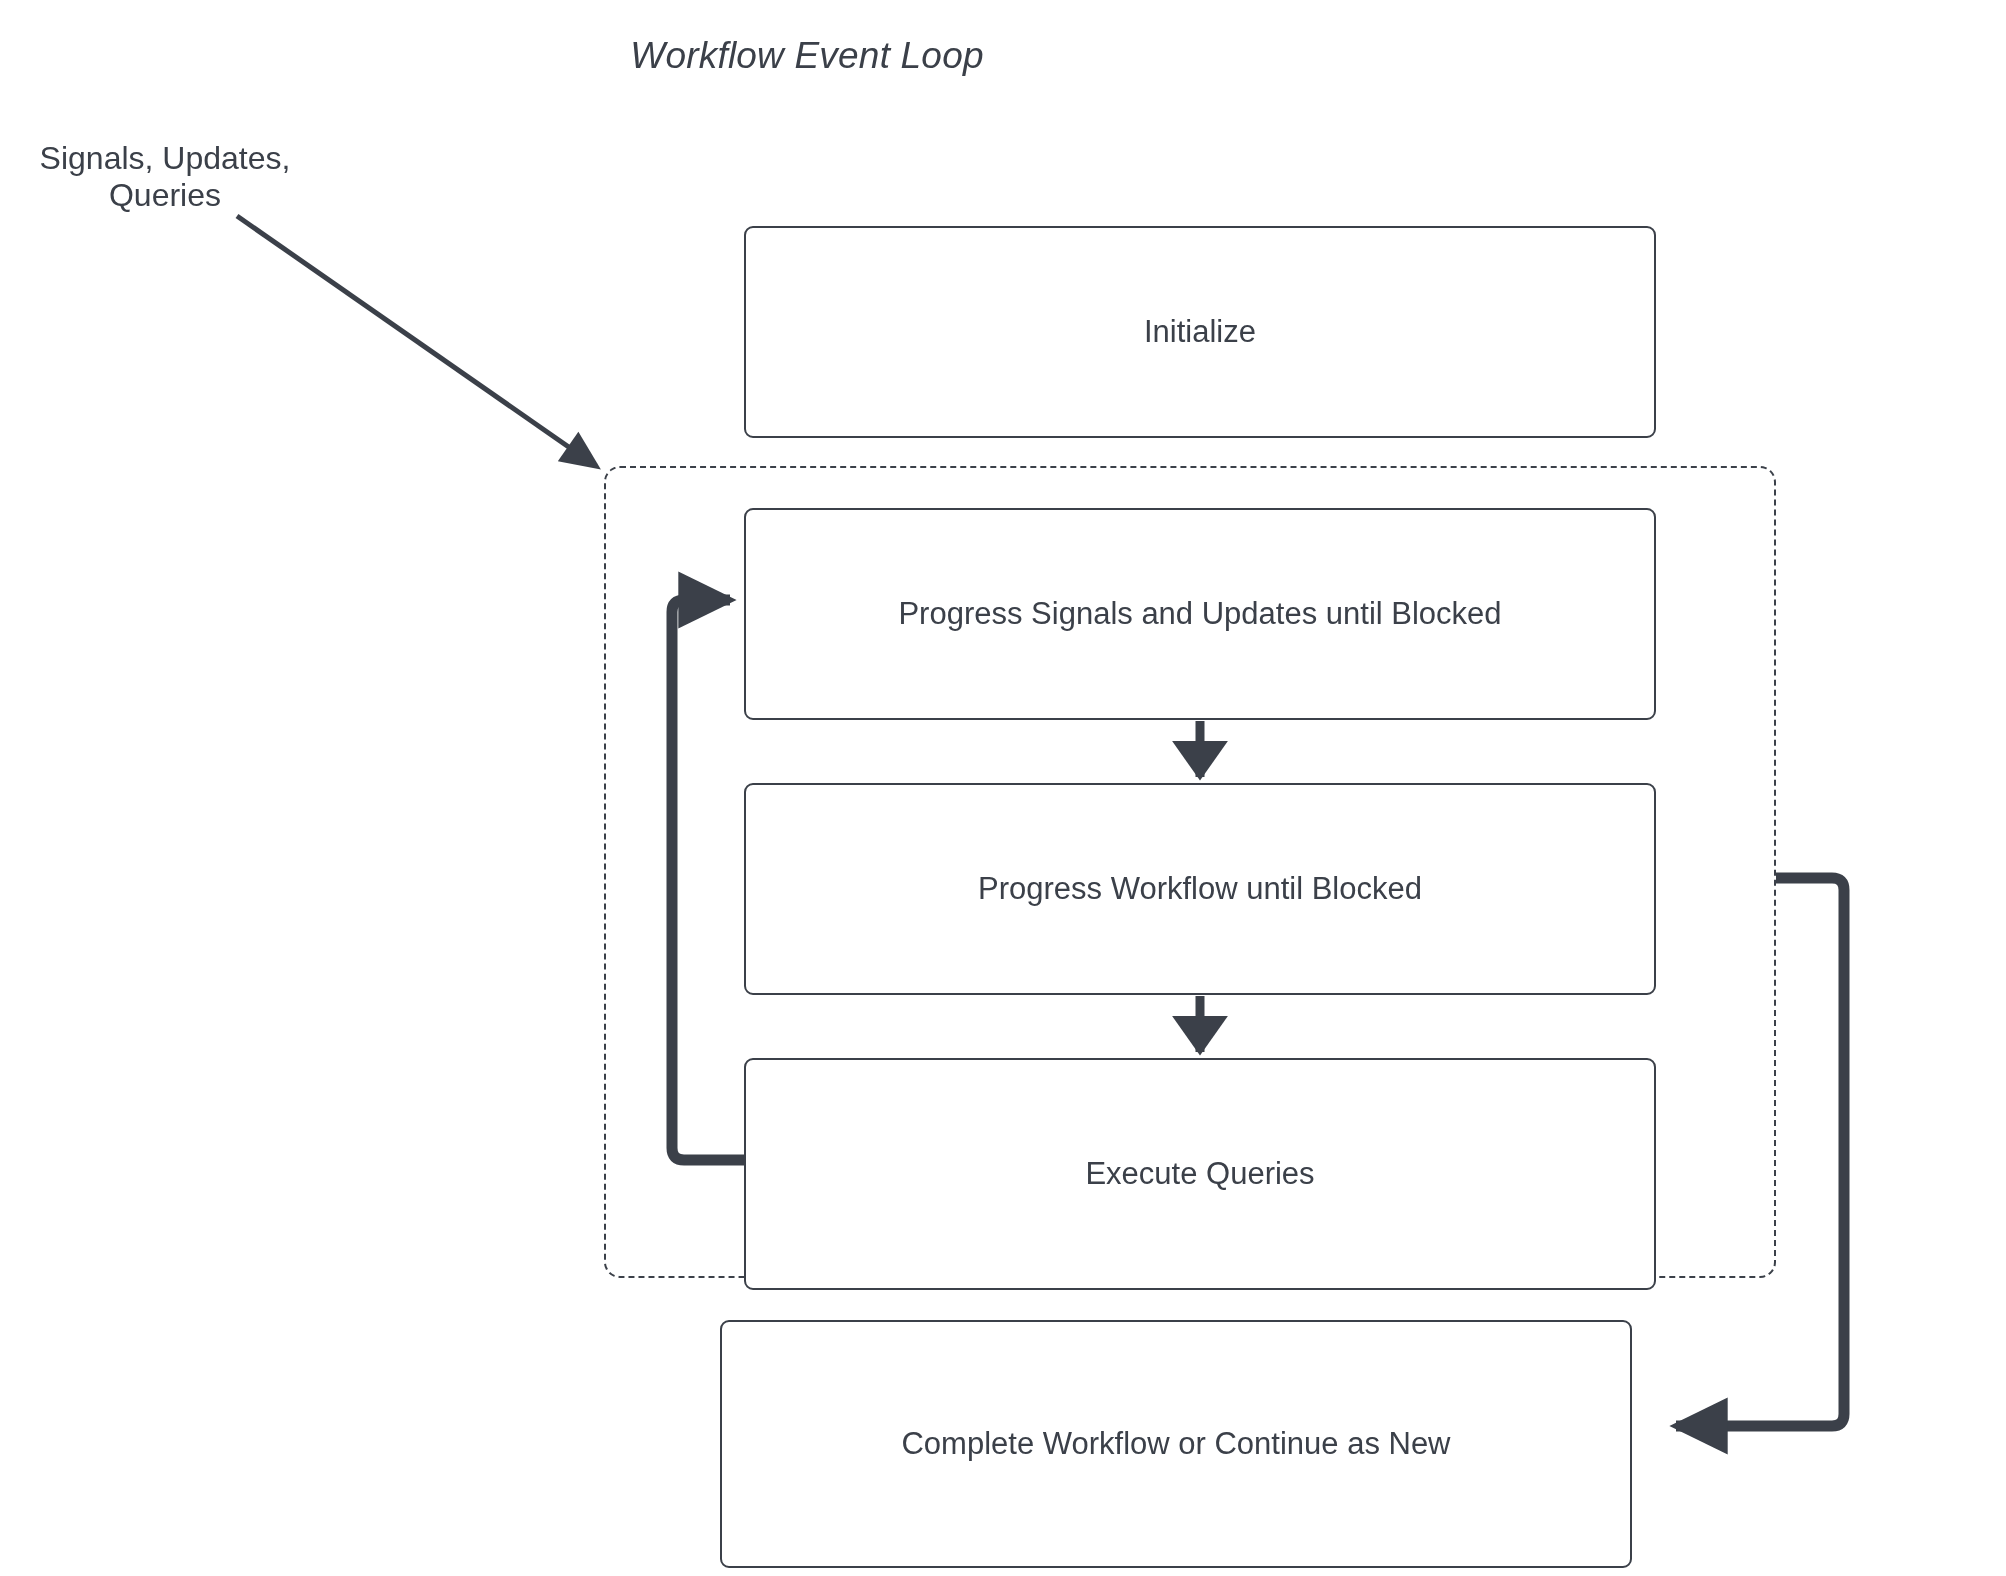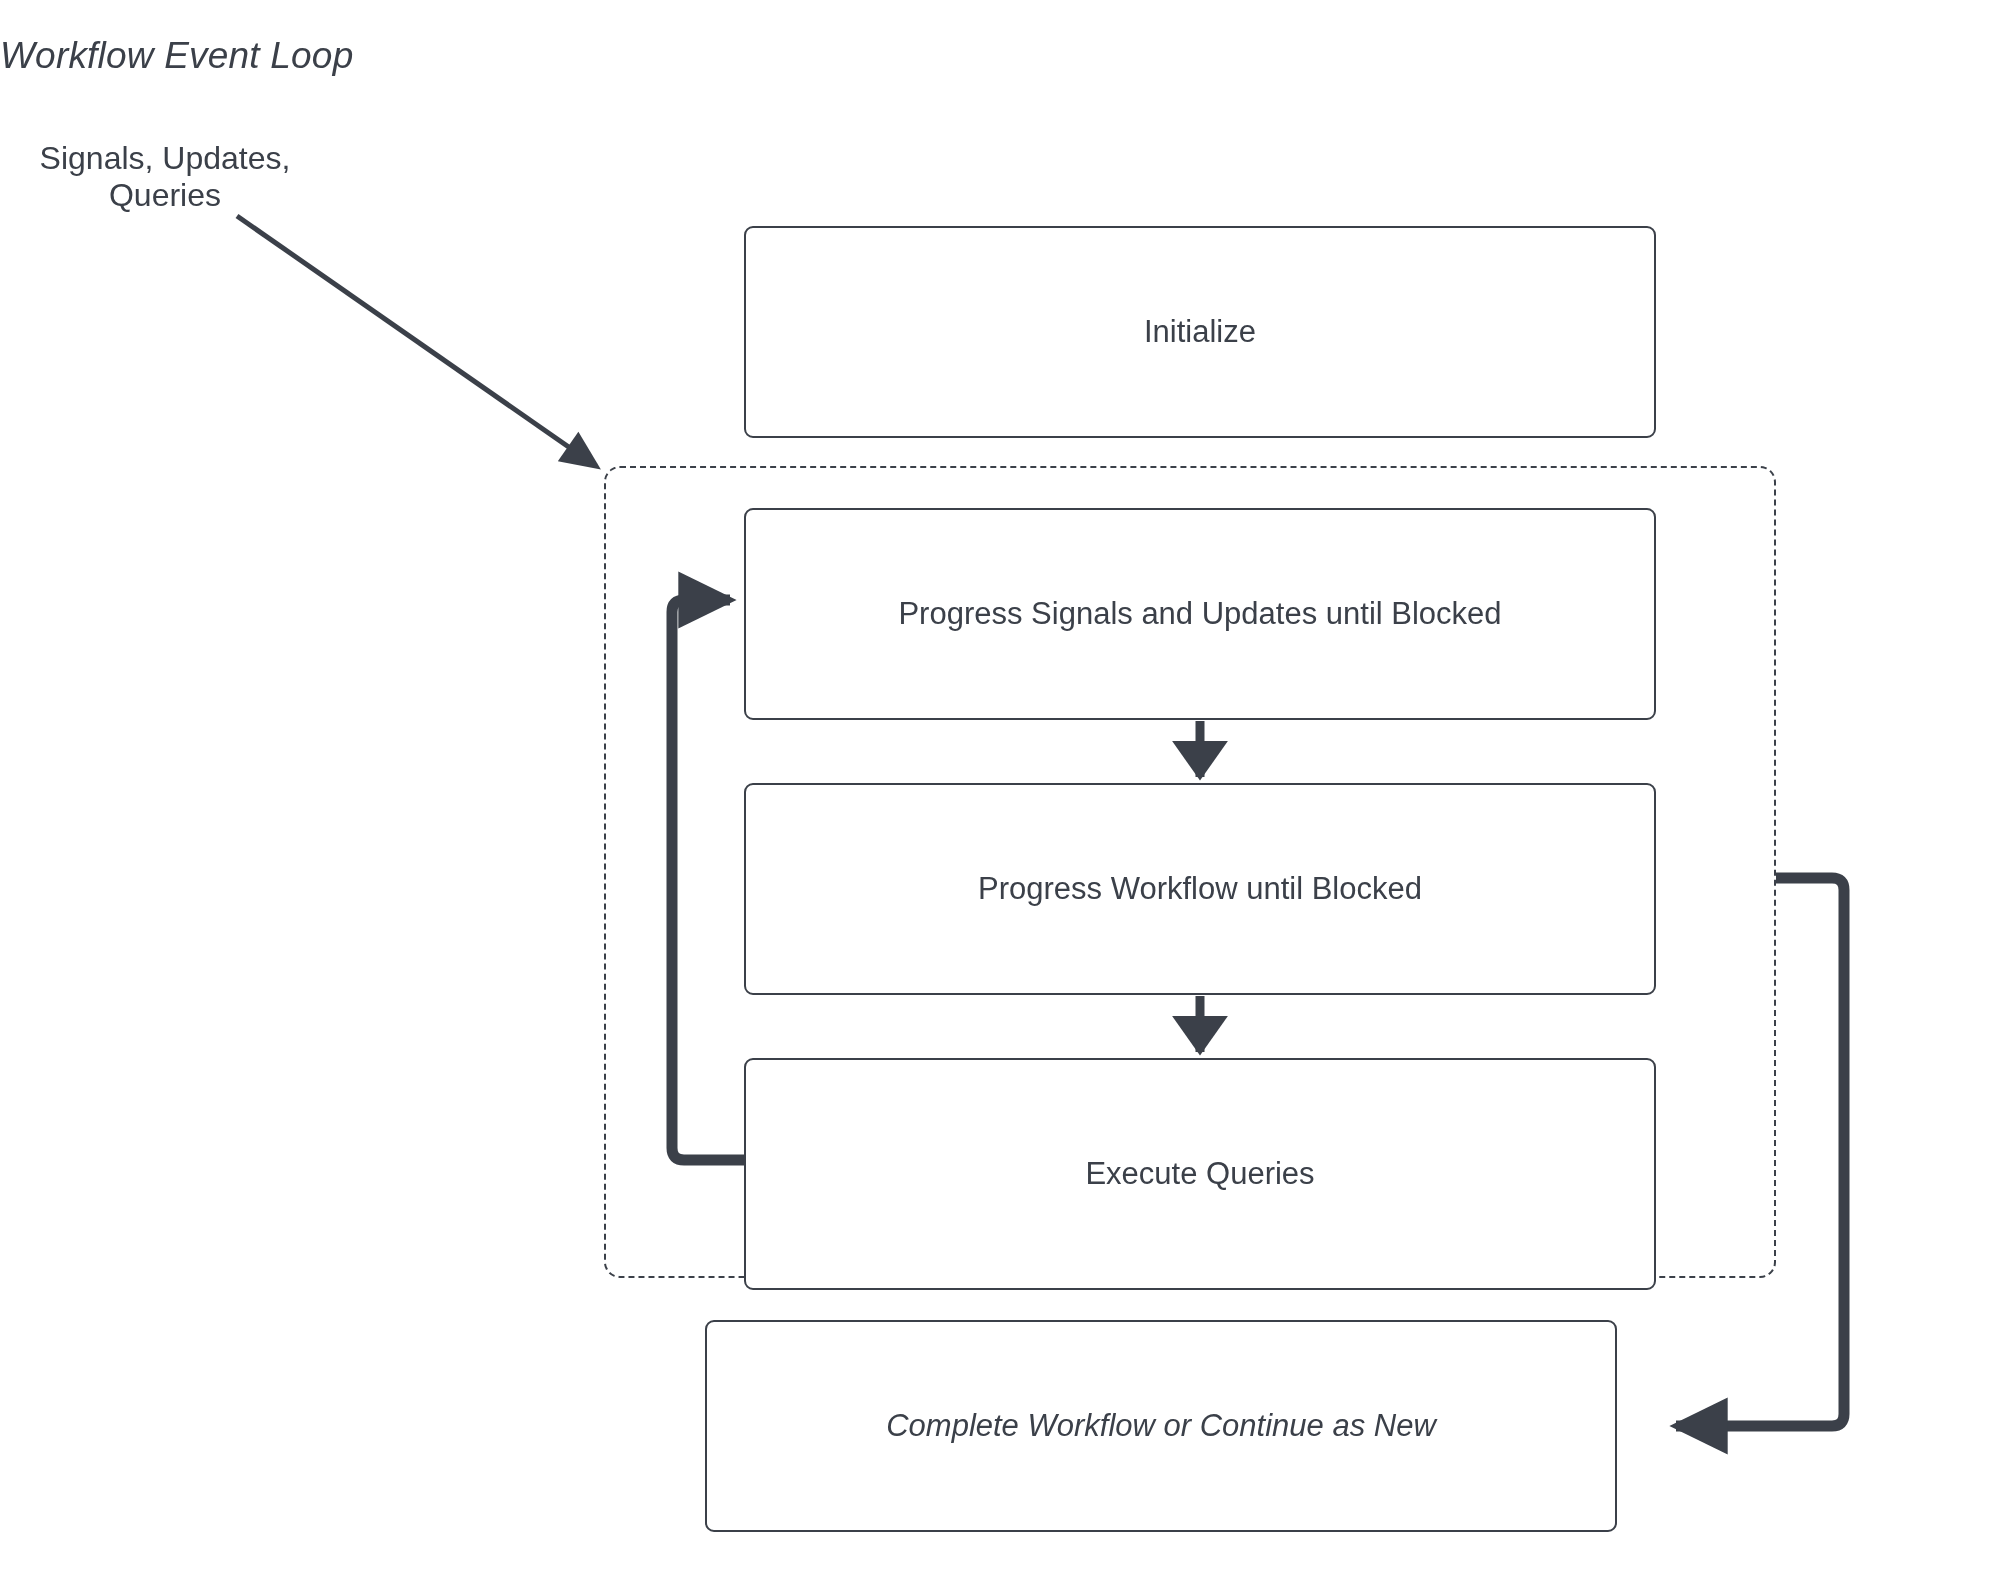--- a/index.html
+++ b/index.html
@@ -25,20 +25,21 @@
     top: 0;
     width: 2006px;
     height: 1576px;
     pointer-events: none;
   }
   .diagram-title {
     position: absolute;
     left: 0;
     top: 35px;
     width: 1614px;
+    text-align: center;
     font-style: italic;
     font-size: 37px;
     color: #3b4049;
     letter-spacing: 0.2px;
   }
   .edge-label {
     position: absolute;
     left: 20px;
     top: 140px;
     width: 290px;
@@ -67,21 +68,21 @@
     position: absolute;
     box-sizing: border-box;
     border: 2px dashed #3b4049;
     border-radius: 16px;
     background: transparent;
   }
   #node-initialize   { left: 744px; top: 226px;  width: 912px; height: 212px; }
   #node-progress-signals { left: 744px; top: 508px;  width: 912px; height: 212px; }
   #node-progress-workflow{ left: 744px; top: 783px;  width: 912px; height: 212px; }
   #node-execute-queries  { left: 744px; top: 1058px; width: 912px; height: 232px; }
-  #node-complete-workflow{ left: 705px; top: 1320px; width: 912px; height: 212px; font-style: italic; }
+  #node-complete-workflow{ left: 720px; top: 1320px; width: 912px; height: 248px; }
   #loop-container { left: 604px; top: 466px; width: 1172px; height: 812px; }
 </style>
 </head>
 <body>
 
 <div id="canvas">
 
   <div class="diagram-title">Workflow Event Loop</div>
 
   <div class="edge-label">

